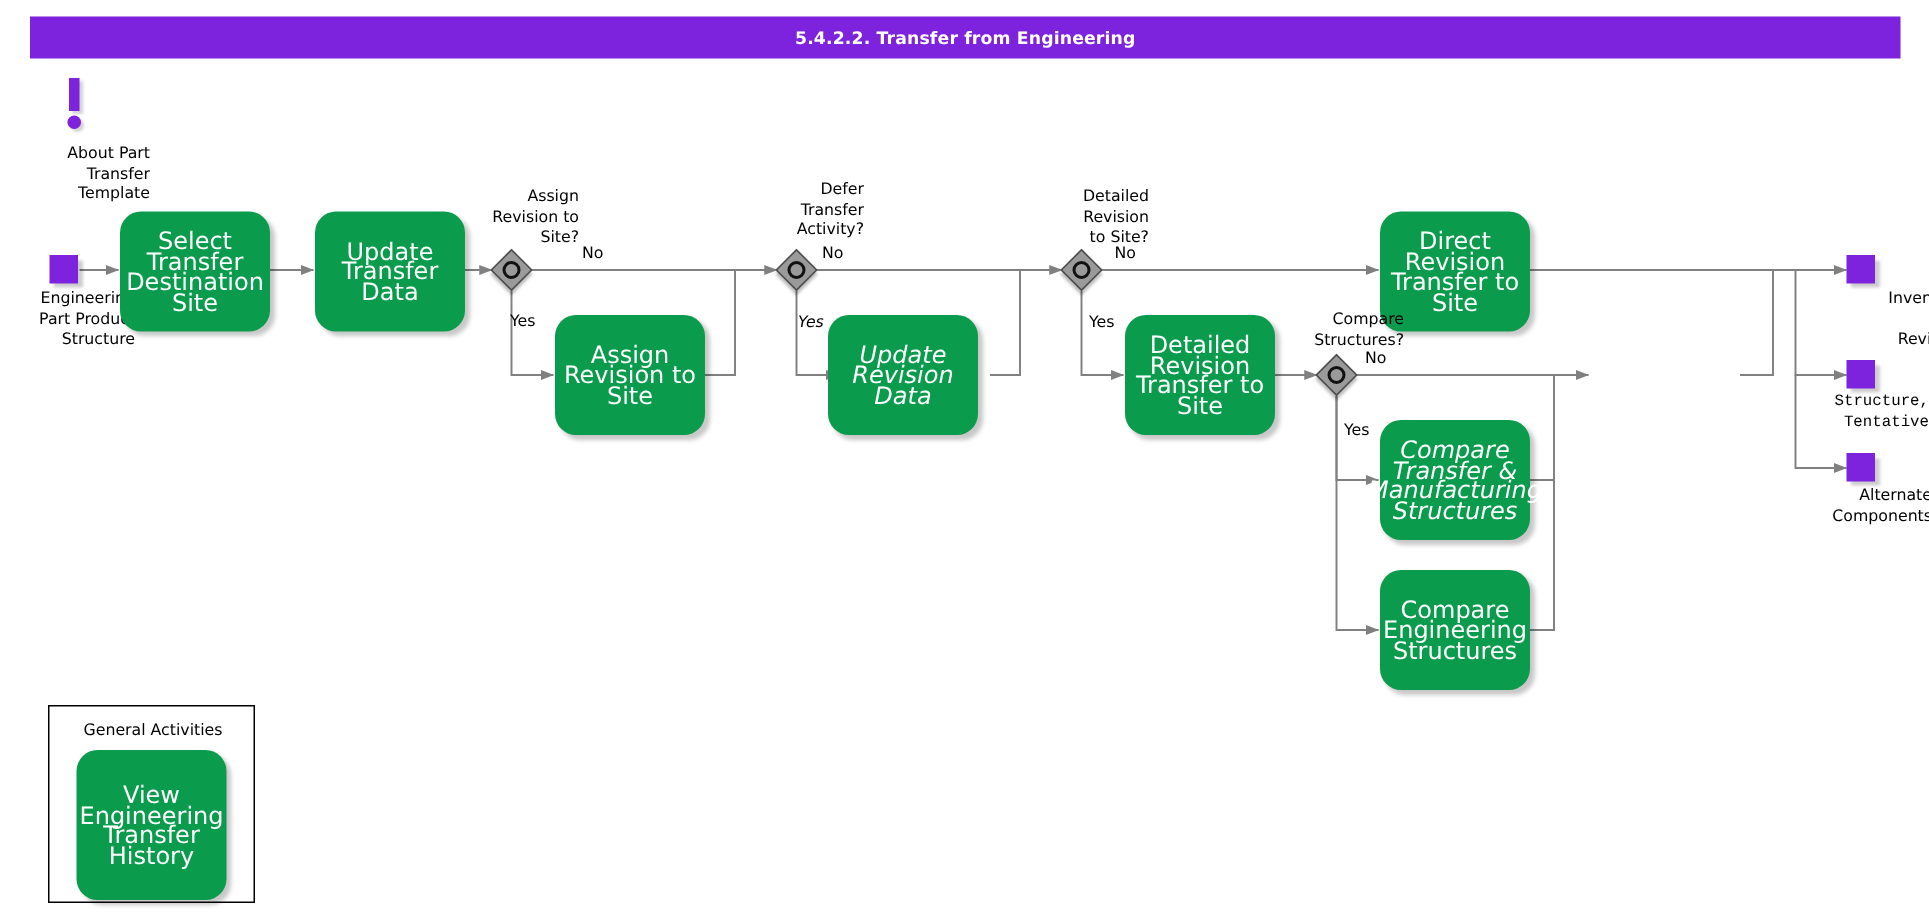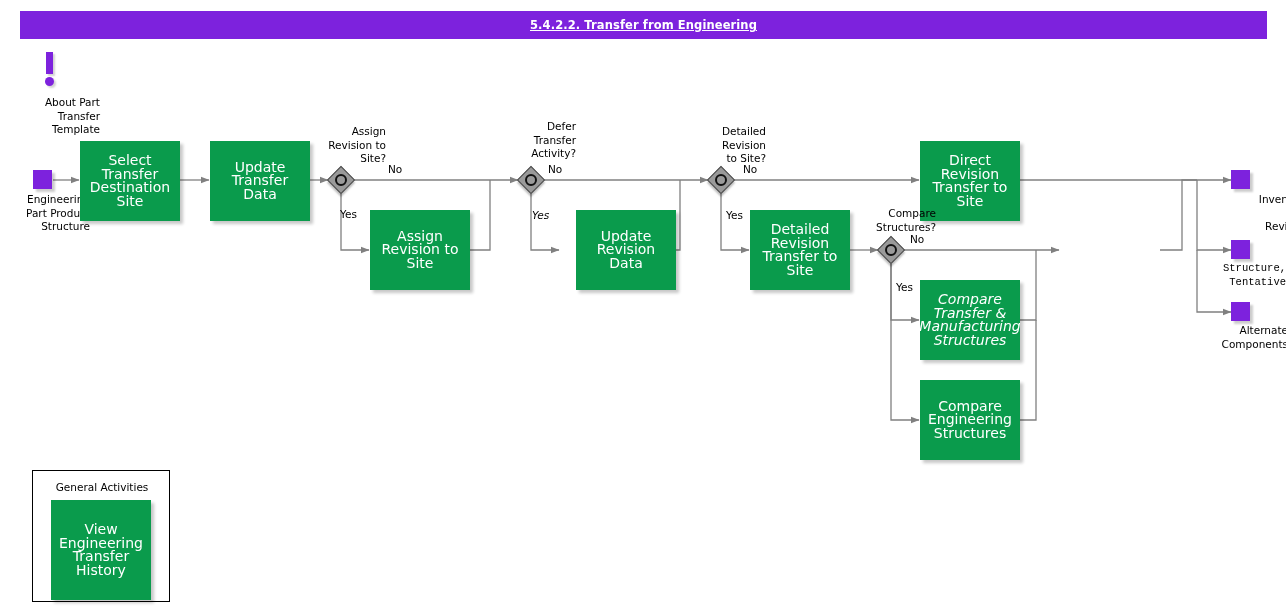--- a/index.html
+++ b/index.html
@@ -35,33 +35,32 @@
     width: 1247px;
     height: 28px;
     background: #7D22DD;
     color: #ffffff;
     font-size: 11.5px;
     font-weight: bold;
     display: flex;
     align-items: center;
     justify-content: center;
     letter-spacing: 0.1px;
-    text-decoration: underline;
   }
 
   
   .task {
     position: absolute;
     width: 100px;
     height: 80px;
     background: #0A9B4C;
-    border-radius: 0;
+    border-radius: 14px;
     box-shadow: 3px 3px 3px rgba(0,0,0,0.22);
     color: #ffffff;
-    font-size: 14px;
+    font-size: 16px;
     line-height: 13.5px;
     display: flex;
     align-items: center;
     justify-content: center;
     text-align: center;
     padding: 8px 5px;
     box-sizing: border-box;
   }
 
   
@@ -243,21 +242,21 @@
 
   <div class="task" style="left:80px; top:141px;">Select Transfer
 Destination Site</div>
 
   <div class="task" style="left:210px; top:141px;">Update Transfer
 Data</div>
 
   <div class="task" style="left:370px; top:210px;">Assign Revision
 to Site</div>
 
-  <div class="task" style="left:576px; top:210px;">Update Revision
+  <div class="task" style="left:552px; top:210px;font-style:italic;">Update Revision
 Data</div>
 
   <div class="task" style="left:750px; top:210px;">Detailed
 Revision
 Transfer to Site</div>
 
   <div class="task" style="left:920px; top:141px;">Direct Revision
 Transfer to Site</div>
 
   <div class="task" style="left:920px; top:280px;font-style:italic;">Compare

